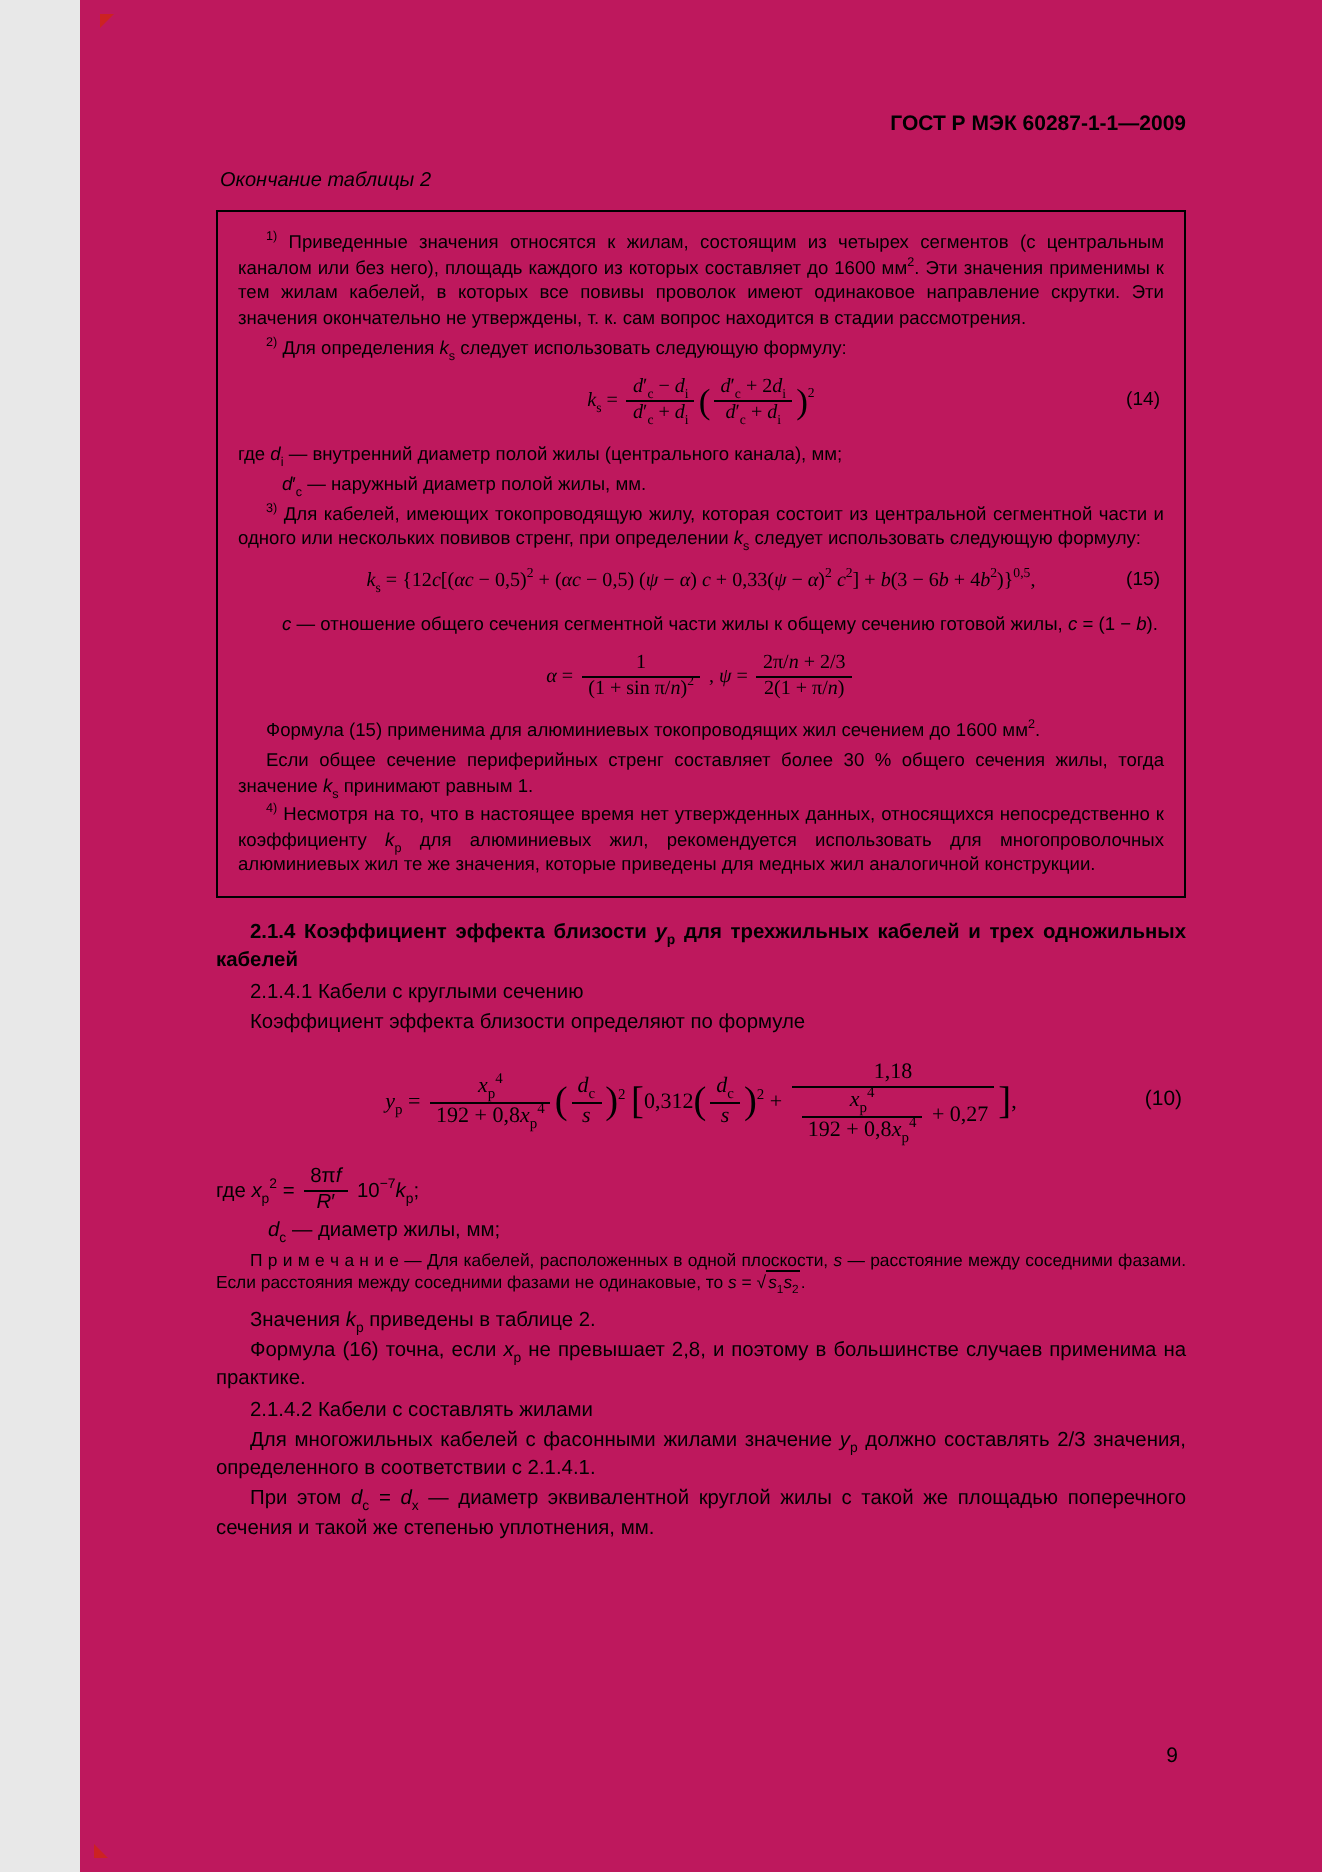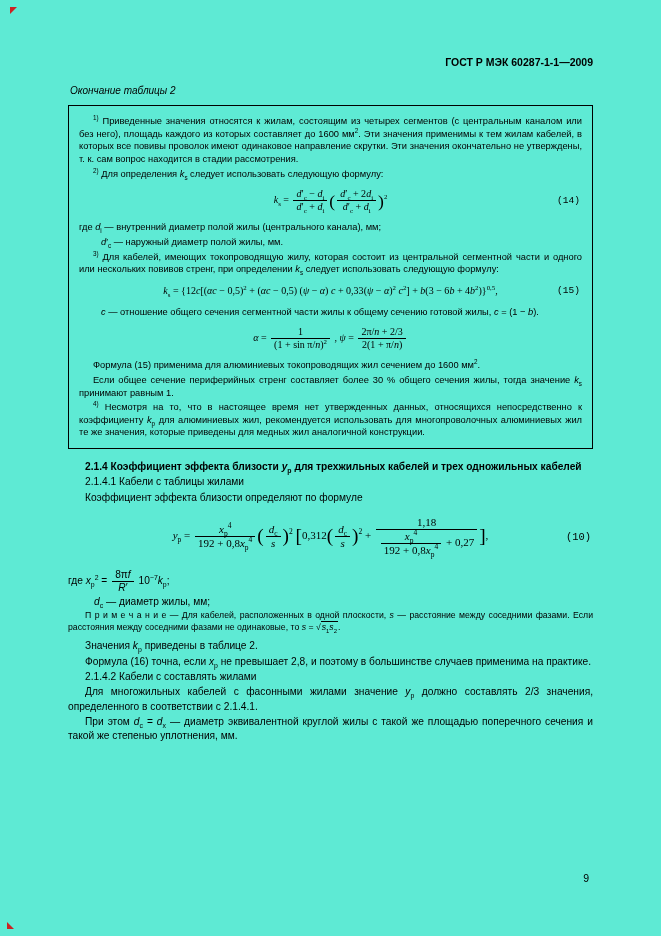--- a/index.html
+++ b/index.html
@@ -1,21 +1,22 @@
 <!DOCTYPE html>
 <html><head>
 <meta charset="utf-8">
 <style>
   * { margin: 0; padding: 0; box-sizing: border-box; }
   html, body { background: #e8e8e8; }
   body { width: 661px; height: 936px; overflow: hidden; position: relative; }
   .page {
-    position: absolute; inset: 0; background: #5eead4; color: #000;
+    position: absolute; inset: 0; background: #be185d; color: #000;
     font-family: "Liberation Sans", "DejaVu Sans", sans-serif;
     padding: 56px 68px 0 68px;
+    margin-left: 40px;
   }
   .corner-mark { position: absolute; width: 0; height: 0; }
   .corner-mark.top { left: 10px; top: 7px; border-left: 7px solid #c22; border-bottom: 7px solid transparent; }
   .corner-mark.bottom { left: 7px; bottom: 7px; border-left: 7px solid #c22; border-top: 7px solid transparent; }
   .doc-code { text-align: right; font-weight: bold; font-size: 10.5px; margin-bottom: 17px; }
   .caption { font-style: italic; font-size: 10px; margin-bottom: 9px; padding-left: 2px; }
   .box {
     border: 1px solid #000;
     padding: 7px 10px 9px 10px;
     font-size: 9.3px; line-height: 1.36;
@@ -23,21 +24,21 @@
   .box p { text-align: justify; text-indent: 14px; margin-top: 2px; }
   .box p.where { text-indent: 0; text-align: left; }
   .box p.where.ind { padding-left: 22px; }
   .formula-row {
     position: relative; text-align: center; margin: 8px 0;
     font-family: "Liberation Serif", "DejaVu Serif", serif;
     font-size: 1.08em; text-indent: 0 !important;
   }
   .fnum {
     position: absolute; right: 2px; top: 50%; transform: translateY(-50%);
-    font-family: Liberation Mono, monospace; font-style: normal; font-size: 0.95em;
+    font-family: Liberation Sans, sans-serif; font-style: normal; font-size: 0.95em;
   }
   .frac { display: inline-block; vertical-align: middle; text-align: center; margin: 0 2px; }
   .frac > .num { display: block; border-bottom: 1px solid #000; padding: 0 3px; line-height: 1.2; }
   .frac > .den { display: block; padding: 0 3px; line-height: 1.2; }
   sub, sup { font-size: 0.68em; line-height: 0; }
   .big { font-size: 1.75em; font-style: normal; vertical-align: middle; line-height: 0; font-family: "Liberation Serif", "DejaVu Serif", serif; }
   .sqrt { white-space: nowrap; }
   .sqrt-arg { border-top: 1px solid #000; padding: 0 1px; }
   .body-text { font-size: 10.2px; line-height: 1.4; margin-top: 11px; }
   .body-text p { text-align: justify; text-indent: 17px; margin-top: 1px; }
@@ -87,21 +88,21 @@
 
 
     <p>Формула (15) применима для алюминиевых токопроводящих жил сечением до 1600 мм<sup>2</sup>.</p>
     <p>Если общее сечение периферийных стренг составляет более 30 % общего сечения жилы, тогда значение <i>k</i><sub>s</sub> принимают равным 1.</p>
 
     <p><sup>4)</sup> Несмотря на то, что в настоящее время нет утвержденных данных, относящихся непосредственно к коэффициенту <i>k</i><sub>p</sub> для алюминиевых жил, рекомендуется использовать для многопроволочных алюминиевых жил те же значения, которые приведены для медных жил аналогичной конструкции.</p>
   </div>
 
   <div class="body-text">
     <p class="h-bold">2.1.4 Коэффициент эффекта близости <i>y</i><sub>p</sub> для трехжильных кабелей и трех одножильных кабелей</p>
-    <p>2.1.4.1 Кабели с таблицы жилами</p>
+    <p>2.1.4.1 Кабели с круглыми сечению</p>
     <p>Коэффициент эффекта близости определяют по формуле</p>
 
     <div class="formula-row" style="margin:11px 0;">
       <span class="mathline"><i>y</i><sub>p</sub> = <span class="frac"><span class="num"><i>x</i><sub>p</sub><sup>4</sup></span><span class="den">192 + 0,8<i>x</i><sub>p</sub><sup>4</sup></span></span><span class="big">(</span><span class="frac"><span class="num"><i>d</i><sub>c</sub></span><span class="den"><i>s</i></span></span><span class="big">)</span><sup>2</sup> <span class="big">[</span>0,312<span class="big">(</span><span class="frac"><span class="num"><i>d</i><sub>c</sub></span><span class="den"><i>s</i></span></span><span class="big">)</span><sup>2</sup> + <span class="frac"><span class="num">1,18</span><span class="den"><span class="frac"><span class="num"><i>x</i><sub>p</sub><sup>4</sup></span><span class="den">192 + 0,8<i>x</i><sub>p</sub><sup>4</sup></span></span> + 0,27</span></span><span class="big">]</span>,</span>
       <span class="fnum">(10)</span>
     </div>
 
     <p class="where">где <i>x</i><sub>p</sub><sup>2</sup> = <span class="frac"><span class="num">8π<i>f</i></span><span class="den"><i>R</i>′</span></span> 10<sup>−7</sup><i>k</i><sub>p</sub>;</p>
     <p class="where ind"><i>d</i><sub>c</sub> — диаметр жилы, мм;</p>
 

